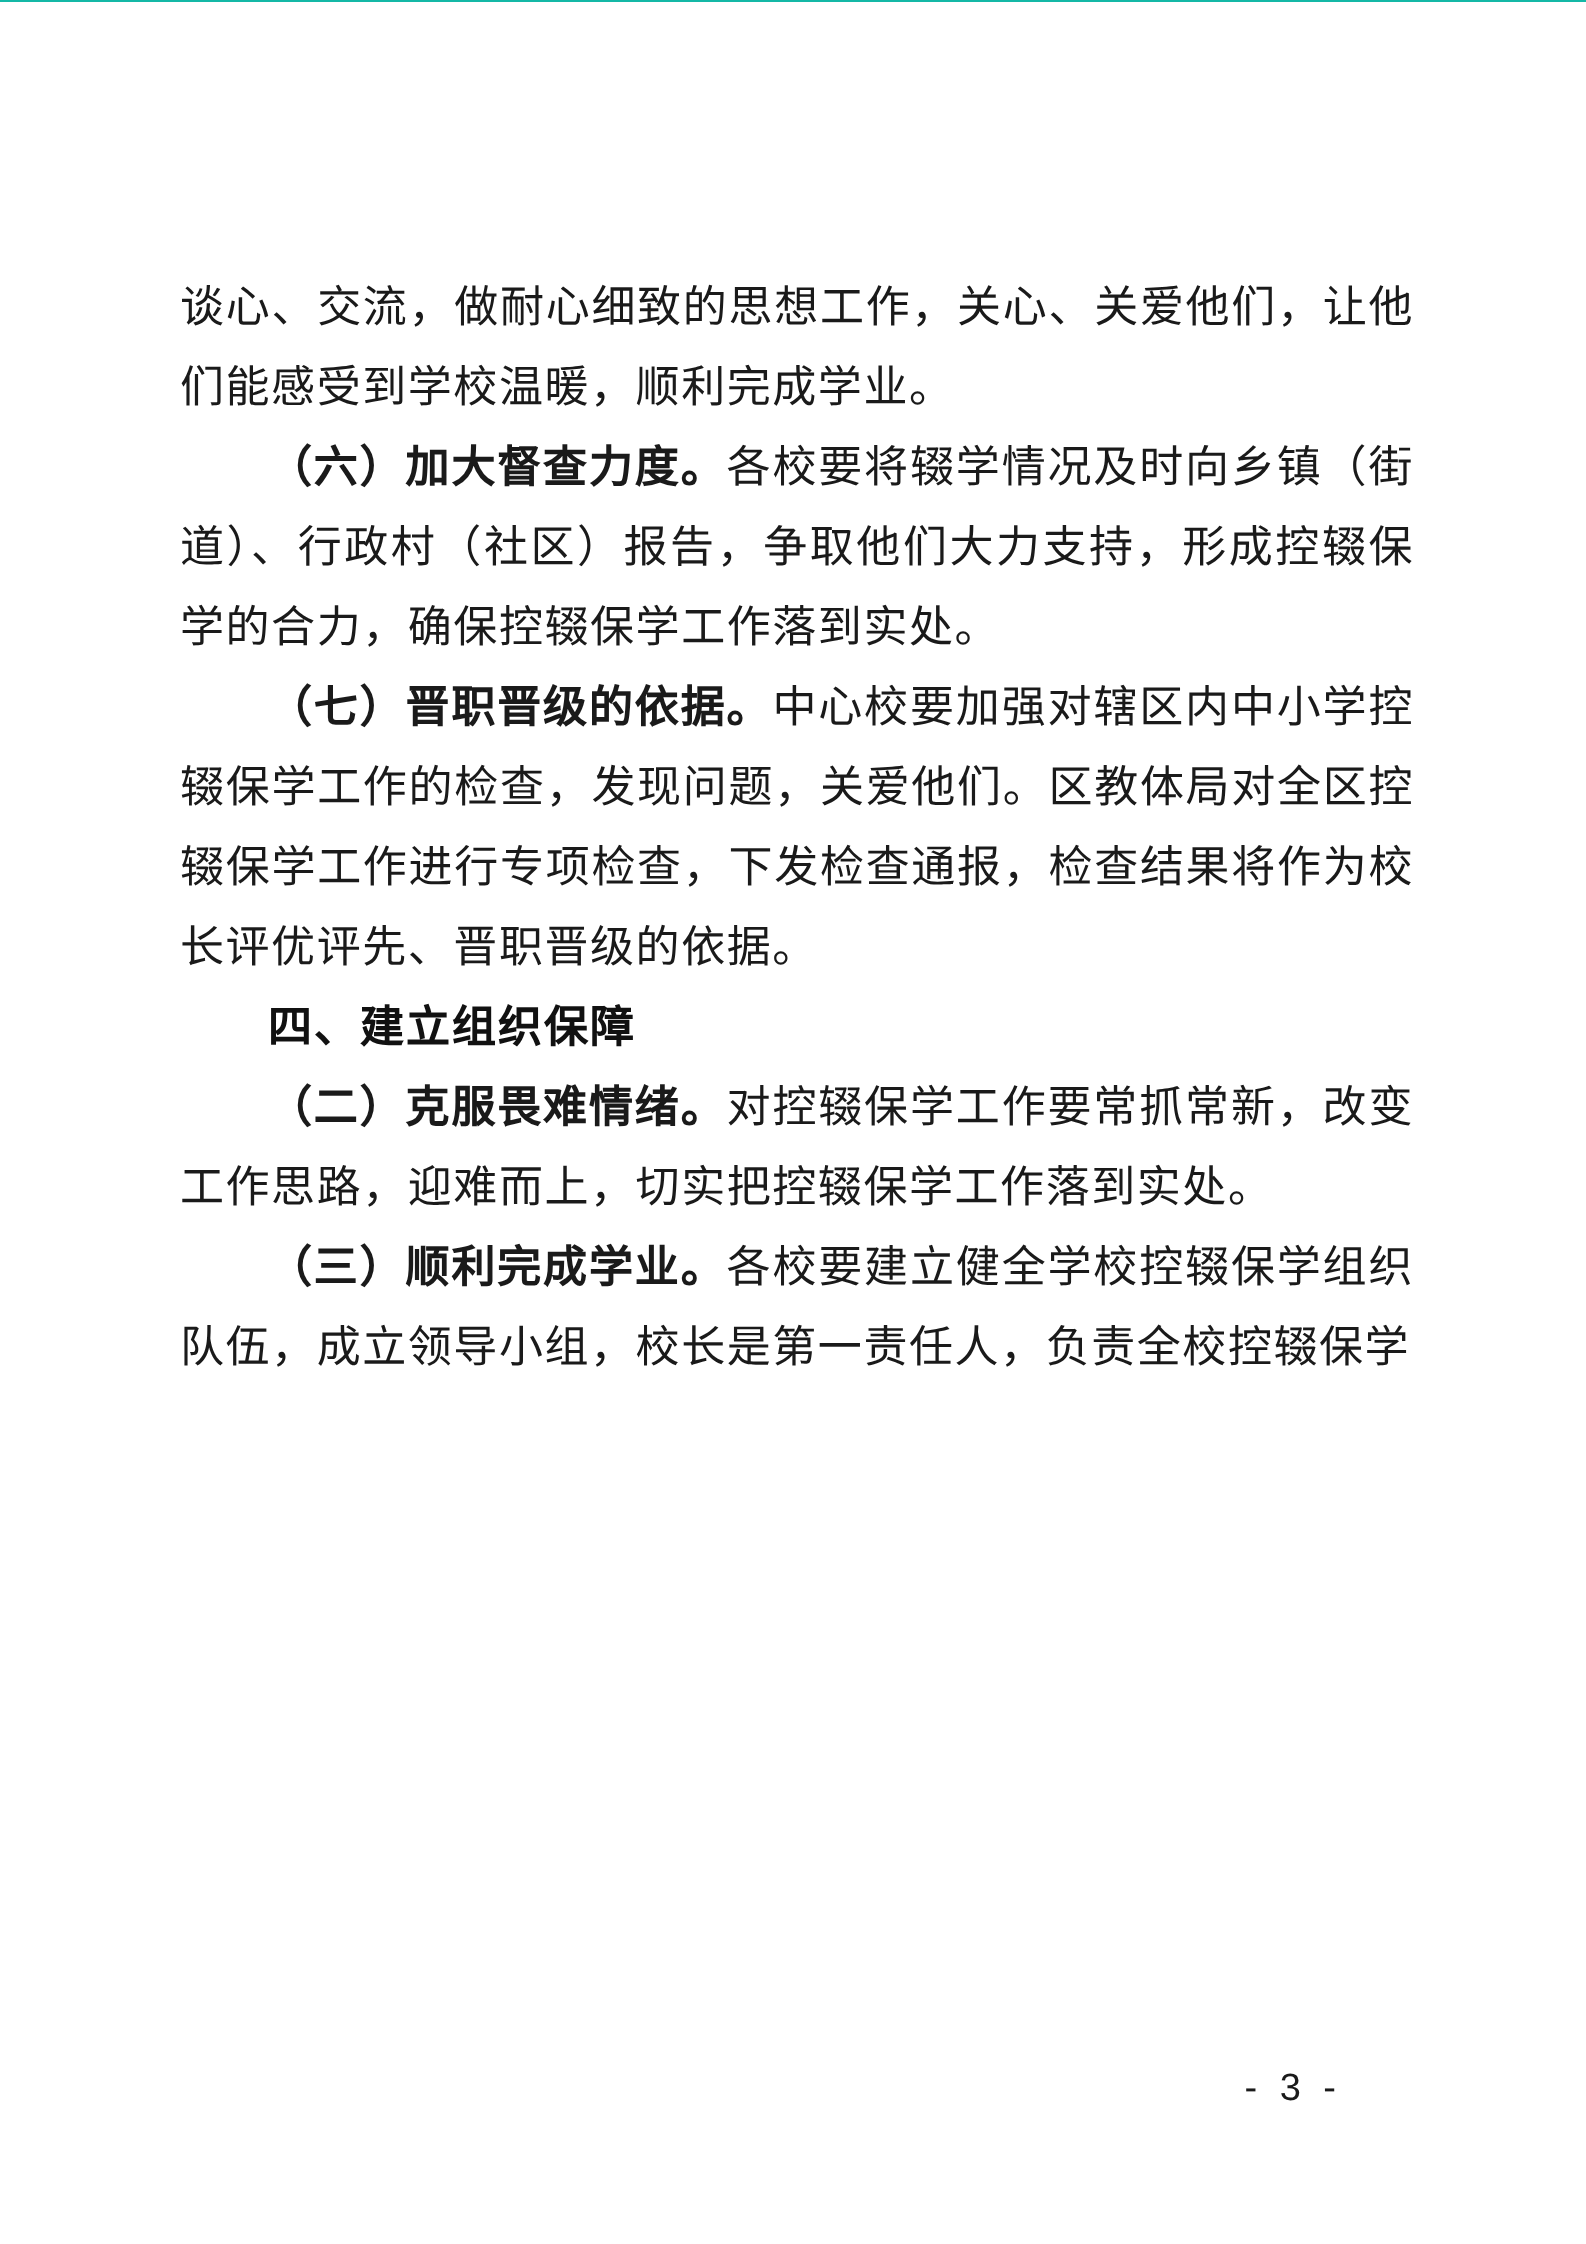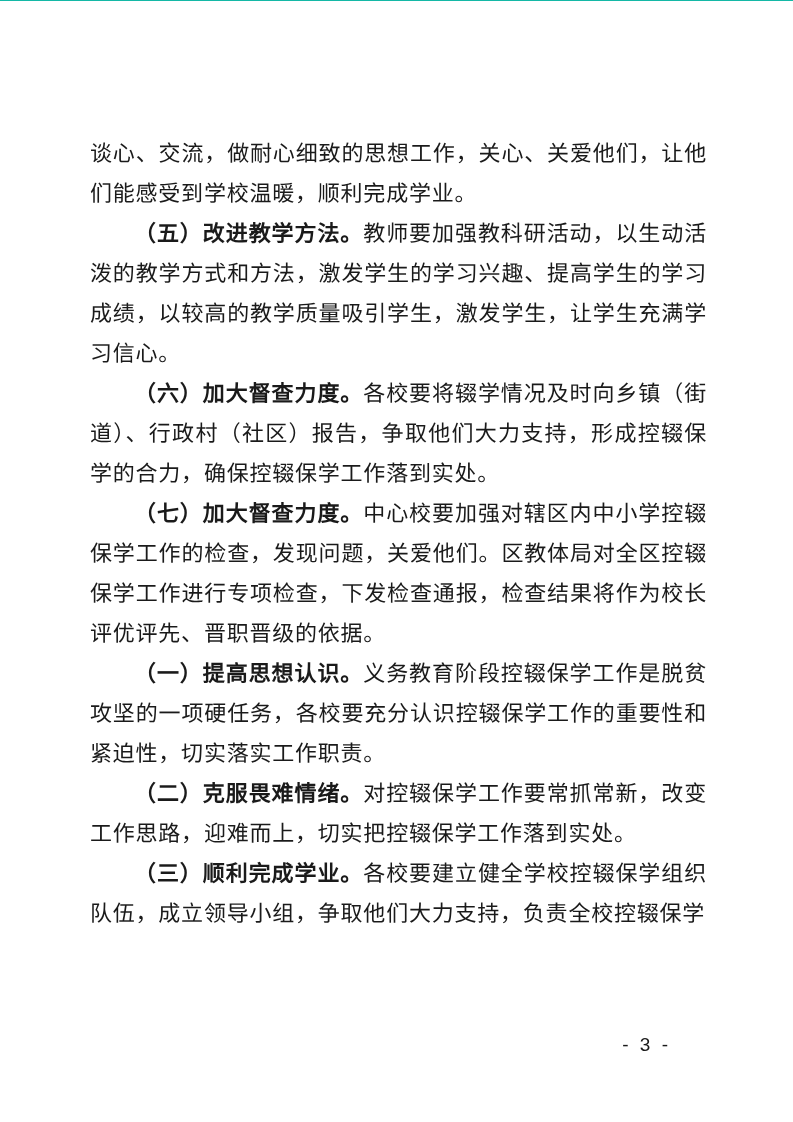--- a/index.html
+++ b/index.html
@@ -63,29 +63,28 @@
   }
 </style>
 </head>
 <body>
 
 <div class="page">
   <div class="content">
 
     <p class="para continued"><span>谈心、交流，做耐心细致的思想工作，关心、关爱他们，让他们能感受到学校温暖，顺利完成学业。</span></p>
 
-    <p class="para"><span class="lead">（五）改进教学方法。</span><span>教师要加强教科研活动，以生动活泼的教学方式和方法，激发学生的学习兴趣、提高学生的学习成绩，以较高的教学质量吸引学生，激发学生，让学生充满学习信心。</span></p>
 
     <p class="para"><span class="lead">（六）加大督查力度。</span><span>各校要将辍学情况及时向乡镇（街道）、行政村（社区）报告，争取他们大力支持，形成控辍保学的合力，确保控辍保学工作落到实处。</span></p>
 
-    <p class="para"><span class="lead">（七）加大督查力度。</span><span>中心校要加强对辖区内中小学控辍保学工作的检查，发现问题，关爱他们。区教体局对全区控辍保学工作进行专项检查，下发检查通报，检查结果将作为校长评优评先、晋职晋级的依据。</span></p>
+    <p class="para"><span class="lead">（七）晋职晋级的依据。</span><span>中心校要加强对辖区内中小学控辍保学工作的检查，发现问题，关爱他们。区教体局对全区控辍保学工作进行专项检查，下发检查通报，检查结果将作为校长评优评先、晋职晋级的依据。</span></p>
 
+    <h2 class="heading">四、建立组织保障</h2>
 
-    <p class="para"><span class="lead">（一）提高思想认识。</span><span>义务教育阶段控辍保学工作是脱贫攻坚的一项硬任务，各校要充分认识控辍保学工作的重要性和紧迫性，切实落实工作职责。</span></p>
 
     <p class="para"><span class="lead">（二）克服畏难情绪。</span><span>对控辍保学工作要常抓常新，改变工作思路，迎难而上，切实把控辍保学工作落到实处。</span></p>
 
-    <p class="para"><span class="lead">（三）顺利完成学业。</span><span>各校要建立健全学校控辍保学组织队伍，成立领导小组，争取他们大力支持，负责全校控辍保学</span></p>
+    <p class="para"><span class="lead">（三）顺利完成学业。</span><span>各校要建立健全学校控辍保学组织队伍，成立领导小组，校长是第一责任人，负责全校控辍保学</span></p>
 
   </div>
 
   <div class="page-number">- 3 -</div>
 </div>
 
 </body></html>

